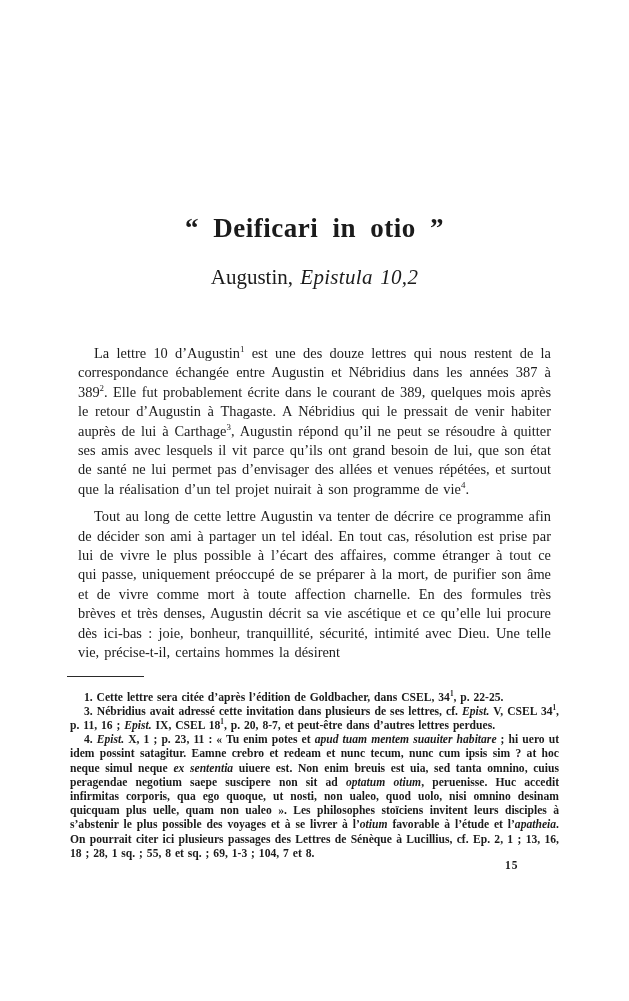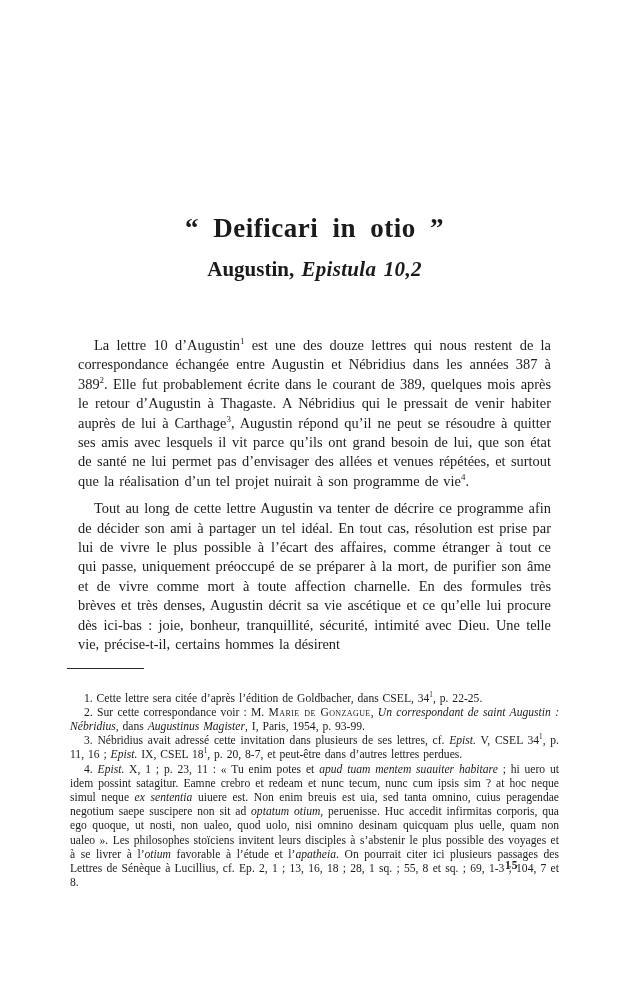--- a/index.html
+++ b/index.html
@@ -27,26 +27,26 @@
     margin: 0;
     padding-top: 212px;
     text-align: center;
     font-size: 27px;
     line-height: 32px;
     font-weight: bold;
     letter-spacing: 0.5px;
     word-spacing: 7px;
   }
   .article-subtitle {
-    margin: 0;
+    margin: 8px;
     padding-top: 12px;
     text-align: center;
     font-size: 21px;
     line-height: 26px;
-    font-weight: bold;
+    font-weight: normal;
     word-spacing: 2px;
   }
   .article-subtitle i { letter-spacing: 0.3px; }
   .body-text {
     margin-top: 54px;
     font-size: 14.4px;
     line-height: 19.4px;
     text-align: justify;
     word-spacing: 1.5px;
   }
@@ -60,25 +60,26 @@
     vertical-align: super;
   }
   .footnote-rule {
     margin-top: 13px;
     margin-left: -3px;
     width: 77px;
     height: 0;
     border-top: 1.6px solid #2a2a2a;
   }
   .footnotes {
-    margin-top: 23px;
+    margin-top: 14px;
     font-size: 11.6px;
     line-height: 14.2px;
     text-align: justify;
     word-spacing: 1px;
+    font-weight: bold;
   }
   .footnotes p {
     margin: 0;
     text-indent: 14px;
   }
   .sc {
     font-variant: small-caps;
     letter-spacing: 0.4px;
   }
   .page-number {
@@ -104,21 +105,20 @@
 
     <div class="body-text">
       <p><span>La lettre 10 d’Augustin</span><sup>1</sup><span> est une des douze lettres qui nous restent de la correspondance échangée entre Augustin et Nébridius dans les années 387 à 389</span><sup>2</sup><span>. Elle fut probablement écrite dans le courant de 389, quelques mois après le retour d’Augustin à Thagaste. A Nébridius qui le pressait de venir habiter auprès de lui à Carthage</span><sup>3</sup><span>, Augustin répond qu’il ne peut se résoudre à quitter ses amis avec lesquels il vit parce qu’ils ont grand besoin de lui, que son état de santé ne lui permet pas d’envisager des allées et venues répétées, et surtout que la réalisation d’un tel projet nuirait à son programme de vie</span><sup>4</sup><span>.</span></p>
       <p><span>Tout au long de cette lettre Augustin va tenter de décrire ce programme afin de décider son ami à partager un tel idéal. En tout cas, résolution est prise par lui de vivre le plus possible à l’écart des affaires, comme étranger à tout ce qui passe, uniquement préoccupé de se préparer à la mort, de purifier son âme et de vivre comme mort à toute affection charnelle. En des formules très brèves et très denses, Augustin décrit sa vie ascétique et ce qu’elle lui procure dès ici-bas : joie, bonheur, tranquillité, sécurité, intimité avec Dieu. Une telle vie, précise-t-il, certains hommes la désirent</span></p>
     </div>
 
     <div class="footnote-rule"></div>
 
     <div class="footnotes">
       <p><span>1. Cette lettre sera citée d’après l’édition de Goldbacher, dans CSEL, 34</span><sup>1</sup><span>, p. 22-25.</span></p>
-      <p><span>2. Sur cette correspondance voir : M. </span><span class="sc">Marie de Gonzague</span><span>, </span><i>Un correspondant de saint Augustin : Nébridius</i><span>, dans </span><i>Augustinus Magister</i><span>, I, Paris, 1954, p. 93-99.</span></p>
       <p><span>3. Nébridius avait adressé cette invitation dans plusieurs de ses lettres, cf. </span><i>Epist.</i><span> V, CSEL 34</span><sup>1</sup><span>, p. 11, 16 ; </span><i>Epist.</i><span> IX, CSEL 18</span><sup>1</sup><span>, p. 20, 8-7, et peut-être dans d’autres lettres perdues.</span></p>
       <p><span>4. </span><i>Epist.</i><span> X, 1 ; p. 23, 11 : « Tu enim potes et </span><i>apud tuam mentem suauiter habitare</i><span> ; hi uero ut idem possint satagitur. Eamne crebro et redeam et nunc tecum, nunc cum ipsis sim ? at hoc neque simul neque </span><i>ex sententia</i><span> uiuere est. Non enim breuis est uia, sed tanta omnino, cuius peragendae negotium saepe suscipere non sit ad </span><i>optatum otium</i><span>, peruenisse. Huc accedit infirmitas corporis, qua ego quoque, ut nosti, non ualeo, quod uolo, nisi omnino desinam quicquam plus uelle, quam non ualeo ». Les philosophes stoïciens invitent leurs disciples à s’abstenir le plus possible des voyages et à se livrer à l’</span><i>otium</i><span> favorable à l’étude et l’</span><i>apatheia</i><span>. On pourrait citer ici plusieurs passages des Lettres de Sénèque à Lucillius, cf. Ep. 2, 1 ; 13, 16, 18 ; 28, 1 sq. ; 55, 8 et sq. ; 69, 1-3 ; 104, 7 et 8.</span></p>
     </div>
 
   </div>
 
   <div class="page-number">15</div>
 </div>
 
 </body></html>

